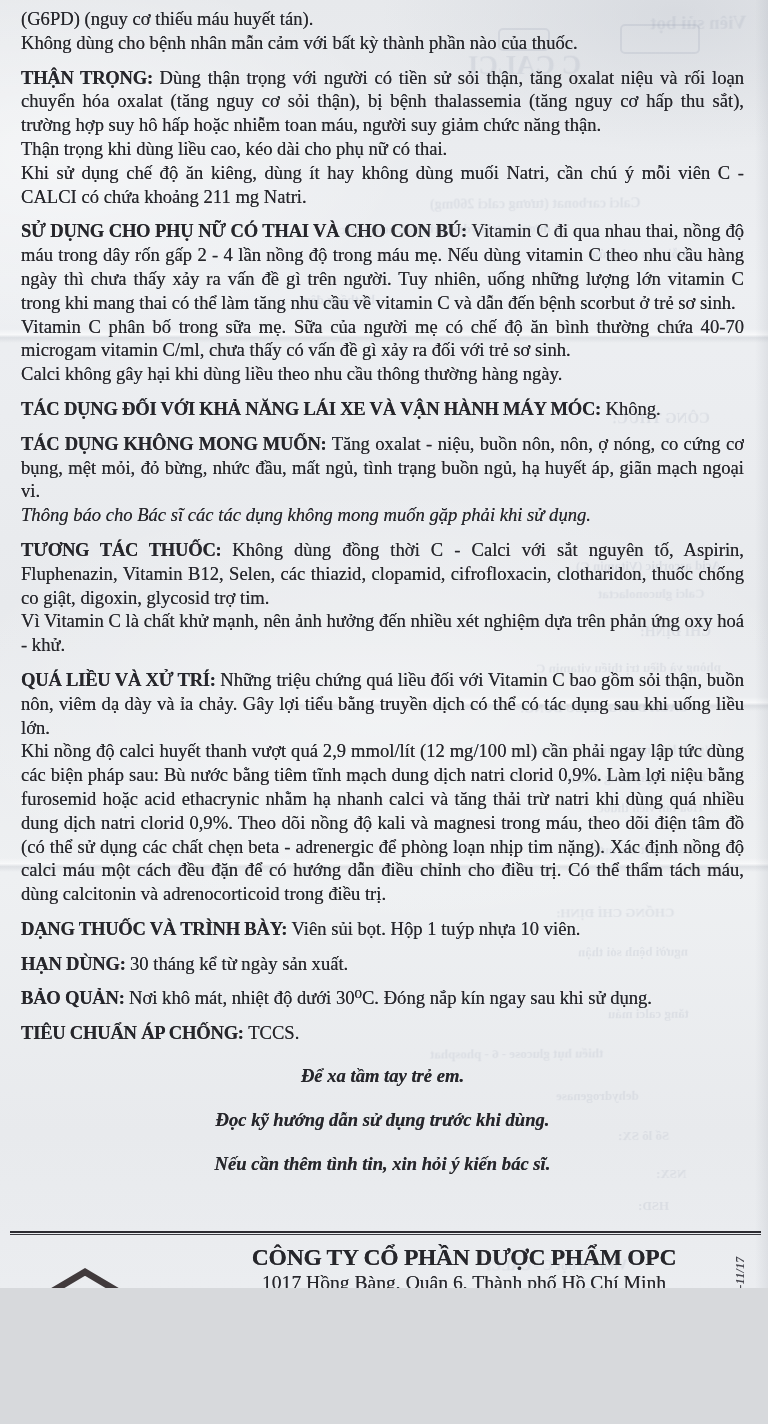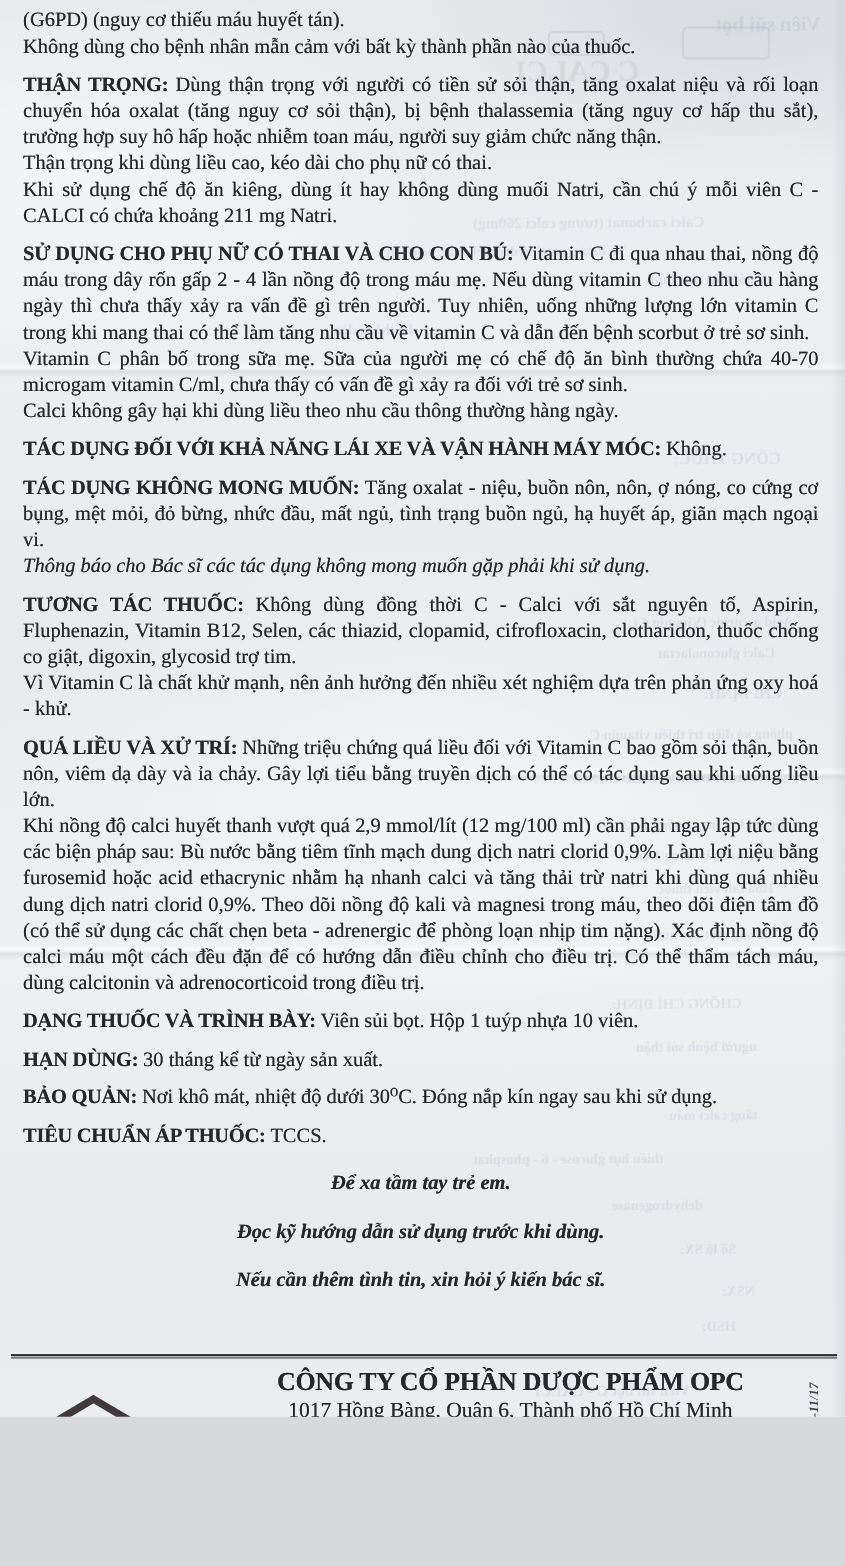--- a/index.html
+++ b/index.html
@@ -114,21 +114,21 @@
         <p class="para gap"><b class="sect-head">TÁC DỤNG ĐỐI VỚI KHẢ NĂNG LÁI XE VÀ VẬN HÀNH MÁY MÓC: </b><span>Không.</span></p>
         <p class="para gap"><b class="sect-head">TÁC DỤNG KHÔNG MONG MUỐN: </b><span>Tăng oxalat - niệu, buồn nôn, nôn, ợ nóng, co cứng cơ bụng, mệt mỏi, đỏ bừng, nhức đầu, mất ngủ, tình trạng buồn ngủ, hạ huyết áp, giãn mạch ngoại vi.</span></p>
         <p class="para italic"><span>Thông báo cho Bác sĩ các tác dụng không mong muốn gặp phải khi sử dụng.</span></p>
         <p class="para gap"><b class="sect-head">TƯƠNG TÁC THUỐC: </b><span>Không dùng đồng thời C - Calci với sắt nguyên tố, Aspirin, Fluphenazin, Vitamin B12, Selen, các thiazid, clopamid, cifrofloxacin, clotharidon, thuốc chống co giật, digoxin, glycosid trợ tim.</span></p>
         <p class="para"><span>Vì Vitamin C là chất khử mạnh, nên ảnh hưởng đến nhiều xét nghiệm dựa trên phản ứng oxy hoá - khử.</span></p>
         <p class="para gap"><b class="sect-head">QUÁ LIỀU VÀ XỬ TRÍ: </b><span>Những triệu chứng quá liều đối với Vitamin C bao gồm sỏi thận, buồn nôn, viêm dạ dày và ỉa chảy. Gây lợi tiểu bằng truyền dịch có thể có tác dụng sau khi uống liều lớn.</span></p>
         <p class="para"><span>Khi nồng độ calci huyết thanh vượt quá 2,9 mmol/lít (12 mg/100 ml) cần phải ngay lập tức dùng các biện pháp sau: Bù nước bằng tiêm tĩnh mạch dung dịch natri clorid 0,9%. Làm lợi niệu bằng furosemid hoặc acid ethacrynic nhằm hạ nhanh calci và tăng thải trừ natri khi dùng quá nhiều dung dịch natri clorid 0,9%. Theo dõi nồng độ kali và magnesi trong máu, theo dõi điện tâm đồ (có thể sử dụng các chất chẹn beta - adrenergic để phòng loạn nhịp tim nặng). Xác định nồng độ calci máu một cách đều đặn để có hướng dẫn điều chỉnh cho điều trị. Có thể thẩm tách máu, dùng calcitonin và adrenocorticoid trong điều trị.</span></p>
         <p class="para gap"><b class="sect-head">DẠNG THUỐC VÀ TRÌNH BÀY: </b><span>Viên sủi bọt. Hộp 1 tuýp nhựa 10 viên.</span></p>
         <p class="para gap"><b class="sect-head">HẠN DÙNG: </b><span>30 tháng kể từ ngày sản xuất.</span></p>
         <p class="para gap"><b class="sect-head">BẢO QUẢN: </b><span>Nơi khô mát, nhiệt độ dưới 30⁰C. Đóng nắp kín ngay sau khi sử dụng.</span></p>
-        <p class="para gap"><b class="sect-head">TIÊU CHUẨN ÁP THUỐC: </b><span>TCCS.</span></p>
+        <p class="para gap"><b class="sect-head">TIÊU CHUẨN ÁP CHỐNG: </b><span>TCCS.</span></p>
       </div>
     <div class="advisory" id="advisory">
         <p class="advisory-line">Để xa tầm tay trẻ em.</p>
         <p class="advisory-line">Đọc kỹ hướng dẫn sử dụng trước khi dùng.</p>
         <p class="advisory-line">Nếu cần thêm tình tin, xin hỏi ý kiến bác sĩ.</p>
       </div>
   </div>
 
   <div class="rule"></div>
 

